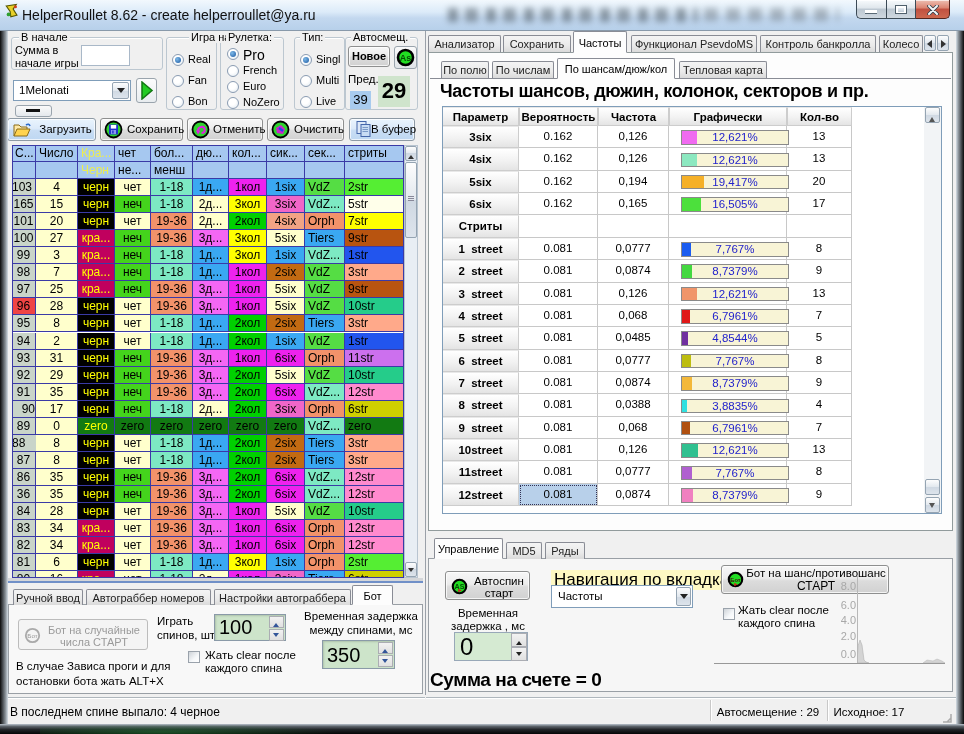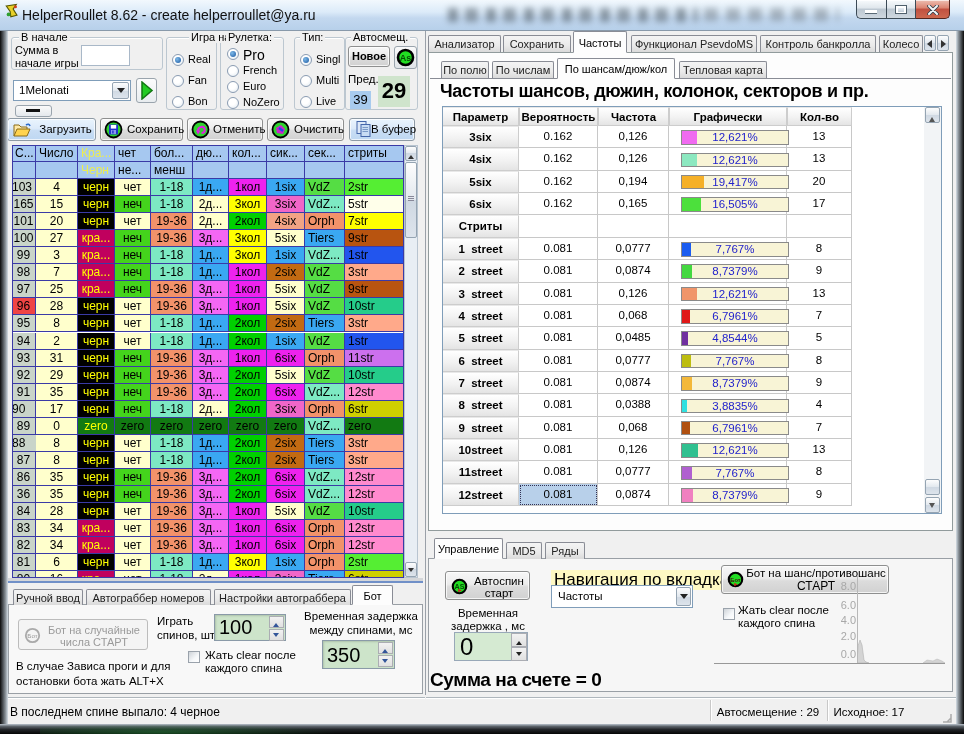--- a/index.html
+++ b/index.html
@@ -278,21 +278,21 @@
 <div class="cell" style="left:-1px;top:237.6px;width:24px;height:17.1px;background:#c9d4c9;color:#000;font-size:12px;line-height:16.1px;text-align:center;z-index:2">91</div>
 <div class="cell" style="left:23px;top:237.6px;width:42px;height:17.1px;background:#ffffcc;color:#000;font-size:12px;line-height:16.1px;text-align:center;z-index:2">35</div>
 <div class="cell" style="left:65px;top:237.6px;width:37px;height:17.1px;background:#000000;color:#ffff00;font-size:12px;line-height:16.1px;text-align:center;z-index:2">черн</div>
 <div class="cell" style="left:102px;top:237.6px;width:36px;height:17.1px;background:#44d41c;color:#000;font-size:12px;line-height:16.1px;text-align:center;z-index:2">неч</div>
 <div class="cell" style="left:138px;top:237.6px;width:42px;height:17.1px;background:#f2926a;color:#000;font-size:12px;line-height:16.1px;text-align:center;z-index:2">19-36</div>
 <div class="cell" style="left:180px;top:237.6px;width:36px;height:17.1px;background:#f467f4;color:#000;font-size:12px;line-height:16.1px;text-align:center;z-index:2">3д...</div>
 <div class="cell" style="left:216px;top:237.6px;width:38px;height:17.1px;background:#00d000;color:#000;font-size:12px;line-height:16.1px;text-align:center;z-index:2">2кол</div>
 <div class="cell" style="left:254px;top:237.6px;width:38px;height:17.1px;background:#ee22ee;color:#000;font-size:12px;line-height:16.1px;text-align:center;z-index:2">6six</div>
 <div class="cell" style="left:292px;top:237.6px;width:40px;height:17.1px;background:#7de9c3;color:#000;font-size:12px;line-height:16.1px;text-align:left;padding-left:3px;z-index:2">VdZ...</div>
 <div class="cell" style="left:332px;top:237.6px;width:59px;height:17.1px;background:#ff8ace;color:#000;font-size:12px;line-height:16.1px;text-align:left;padding-left:3px;z-index:2">12str</div>
-<div class="cell" style="left:-1px;top:254.7px;width:24px;height:17.1px;background:#c9d4c9;color:#000;font-size:12px;line-height:16.1px;text-align:left;z-index:2">90</div>
+<div class="cell" style="left:-1px;top:254.7px;width:24px;height:17.1px;background:#c9d4c9;color:#000;font-size:12px;line-height:16.1px;text-align:right;z-index:2">90</div>
 <div class="cell" style="left:23px;top:254.7px;width:42px;height:17.1px;background:#ffffcc;color:#000;font-size:12px;line-height:16.1px;text-align:center;z-index:2">17</div>
 <div class="cell" style="left:65px;top:254.7px;width:37px;height:17.1px;background:#000000;color:#ffff00;font-size:12px;line-height:16.1px;text-align:center;z-index:2">черн</div>
 <div class="cell" style="left:102px;top:254.7px;width:36px;height:17.1px;background:#44d41c;color:#000;font-size:12px;line-height:16.1px;text-align:center;z-index:2">неч</div>
 <div class="cell" style="left:138px;top:254.7px;width:42px;height:17.1px;background:#7de9c3;color:#000;font-size:12px;line-height:16.1px;text-align:center;z-index:2">1-18</div>
 <div class="cell" style="left:180px;top:254.7px;width:36px;height:17.1px;background:#ffffcc;color:#000;font-size:12px;line-height:16.1px;text-align:center;z-index:2">2д...</div>
 <div class="cell" style="left:216px;top:254.7px;width:38px;height:17.1px;background:#00d000;color:#000;font-size:12px;line-height:16.1px;text-align:center;z-index:2">2кол</div>
 <div class="cell" style="left:254px;top:254.7px;width:38px;height:17.1px;background:#f066c8;color:#000;font-size:12px;line-height:16.1px;text-align:center;z-index:2">3six</div>
 <div class="cell" style="left:292px;top:254.7px;width:40px;height:17.1px;background:#f2926a;color:#000;font-size:12px;line-height:16.1px;text-align:left;padding-left:3px;z-index:2">Orph</div>
 <div class="cell" style="left:332px;top:254.7px;width:59px;height:17.1px;background:#cfcf00;color:#000;font-size:12px;line-height:16.1px;text-align:left;padding-left:3px;z-index:2">6str</div>
 <div class="cell" style="left:-1px;top:271.7px;width:24px;height:17.1px;background:#c9d4c9;color:#000;font-size:12px;line-height:16.1px;text-align:center;z-index:2">89</div>

